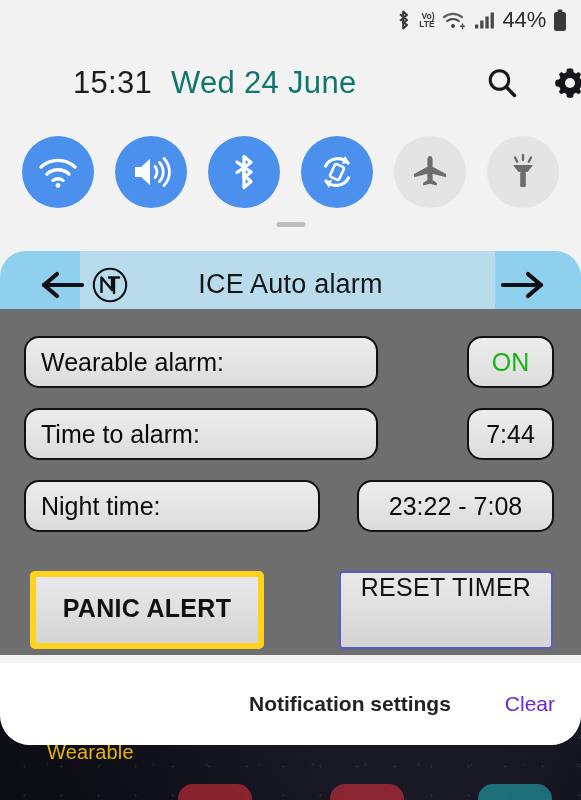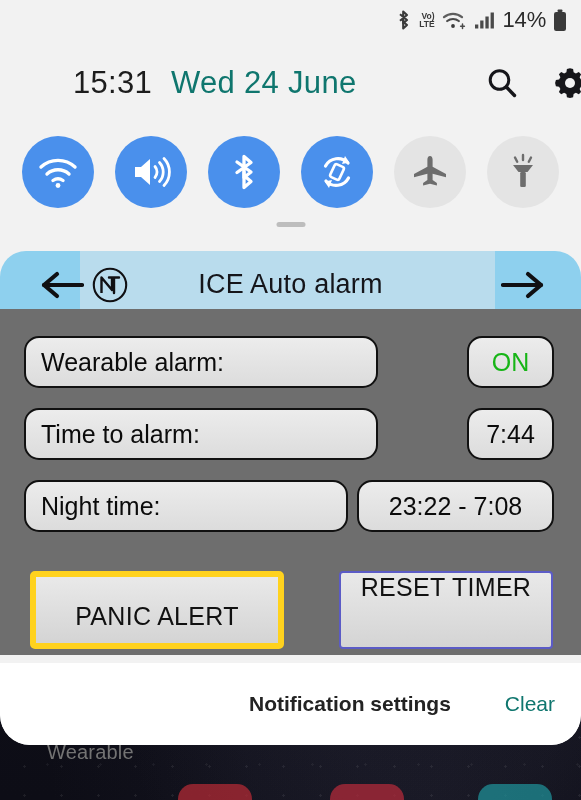--- a/index.html
+++ b/index.html
@@ -22,21 +22,21 @@
   .wallpaper-dots{
     position:absolute; left:0; top:690px; width:581px; height:110px;
     background-image:
       radial-gradient(circle, rgba(255,255,255,.07) 1px, transparent 1.4px),
       radial-gradient(circle, rgba(255,255,255,.05) 1px, transparent 1.4px);
     background-size:37px 29px, 53px 41px;
     background-position:6px 4px, 21px 13px;
   }
   .wearable-label{
     position:absolute; left:47px; top:741px;
-    font-size:20px; color:#737373; letter-spacing:.2px;
+    font-size:20px; color:#eab308; letter-spacing:.2px;
   }
   
   .dock{
     position:absolute; left:0; top:784px; width:581px; height:16px;
   }
   .dock i{
     position:absolute; top:0; width:74px; height:30px; border-radius:17px;
     display:block; opacity:.75;
   }
   .dock i.a{ left:178px; background:#b02a34; }
@@ -127,49 +127,49 @@
     font-size:25px; color:#0b0b0b;
   }
   .pill.label{ padding-left:15px; justify-content:flex-start; }
   .pill.value{ justify-content:center; }
   .green{ color:#16b516; }
 
   .r1-label{ left:24px;  top:27px;  width:354px; height:52px; }
   .r1-value{ left:467px; top:27px;  width:87px;  height:52px; }
   .r2-label{ left:24px;  top:99px;  width:354px; height:52px; }
   .r2-value{ left:467px; top:99px;  width:87px;  height:52px; }
-  .r3-label{ left:24px;  top:171px; width:324px; height:52px; }
+  .r3-label{ left:24px;  top:171px; width:296px; height:52px; }
   .r3-value{ left:357px; top:171px; width:197px; height:52px; }
 
   
   .actbtn{
     position:absolute;
     background:linear-gradient(180deg,#e9e9e9 0%,#d4d4d4 100%);
     display:flex; align-items:flex-start; justify-content:center;
     font-size:25px; color:#111; letter-spacing:.3px;
   }
   .btn-panic{
-    left:30px; top:262px; width:254px; height:78px;
-    border:6px solid #ffd21e; border-radius:5px; padding-top:25px;
+    left:30px; top:262px; width:234px; height:78px;
+    border:6px solid #ffd21e; border-radius:5px; padding-top:17px;font-weight:bold;
   }
   .btn-reset{
     left:339px; top:262px; width:214px; height:78px;
     border:2.5px solid #5b5bc6; border-radius:4px; 
   }
 
   
   .shade-bottom{
     position:absolute; left:0; top:663px; width:581px; height:82px;
     background:#ffffff;
     border-bottom-left-radius:30px; border-bottom-right-radius:30px;
     display:flex; align-items:center; justify-content:flex-end;
     padding-right:26px; gap:54px;
   }
   .notif-settings{ font-size:21px; font-weight:bold; color:#232323;text-align:center; }
-  .clear-btn{ font-size:21px; color:#0f766e; }
+  .clear-btn{ font-size:21px; color:#6d28d9; }
 </style>
 </head>
 <body>
 
 <div id="screen">
 
   <div class="wallpaper"></div>
   <div class="wallpaper-dots"></div>
   <div class="wearable-label">Wearable</div>
   <div class="dock">
@@ -194,21 +194,21 @@
         <path d="M5.2 11 A9.5 9.5 0 0 1 16.8 11" fill="none" stroke="#4a4a4a" stroke-width="2.2" stroke-linecap="round"></path>
         <circle cx="11" cy="16" r="1.9" fill="#3a3a3a"></circle>
         <path d="M20.5 14 L20.5 18.5 M18.6 16.2 L22.4 16.2" stroke="#4a4a4a" stroke-width="1.5" stroke-linecap="round"></path>
       </svg>
       <svg width="22" height="20" viewBox="0 0 22 20">
         <rect x="1" y="14.5" width="3.3" height="4" fill="#4a4a4a"></rect>
         <rect x="6.2" y="10.5" width="3.3" height="8" fill="#4a4a4a"></rect>
         <rect x="11.4" y="6.5" width="3.3" height="12" fill="#4a4a4a"></rect>
         <rect x="16.6" y="2.5" width="3.3" height="16" fill="#4a4a4a"></rect>
       </svg>
-      <span class="st-pct">14%</span>
+      <span class="st-pct">44%</span>
       <svg width="14" height="23" viewBox="0 0 14 23">
         <rect x="4.5" y="0.5" width="5" height="2.6" rx="1" fill="#3a3a3a"></rect>
         <rect x="1" y="3" width="12" height="19" rx="2.2" fill="#3a3a3a"></rect>
       </svg>
     </div>
 
     <div class="clockrow">
       <span class="clock-time">15:31</span>
       <span class="clock-date">Wed 24 June</span>
       <span class="clock-actions">

